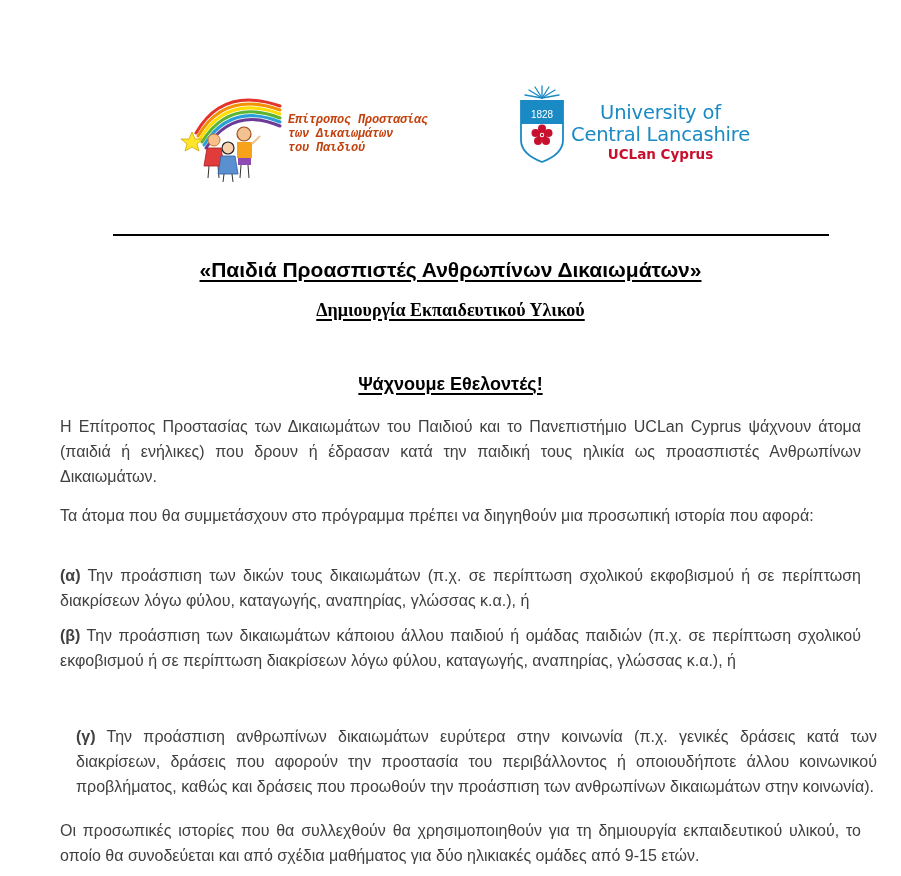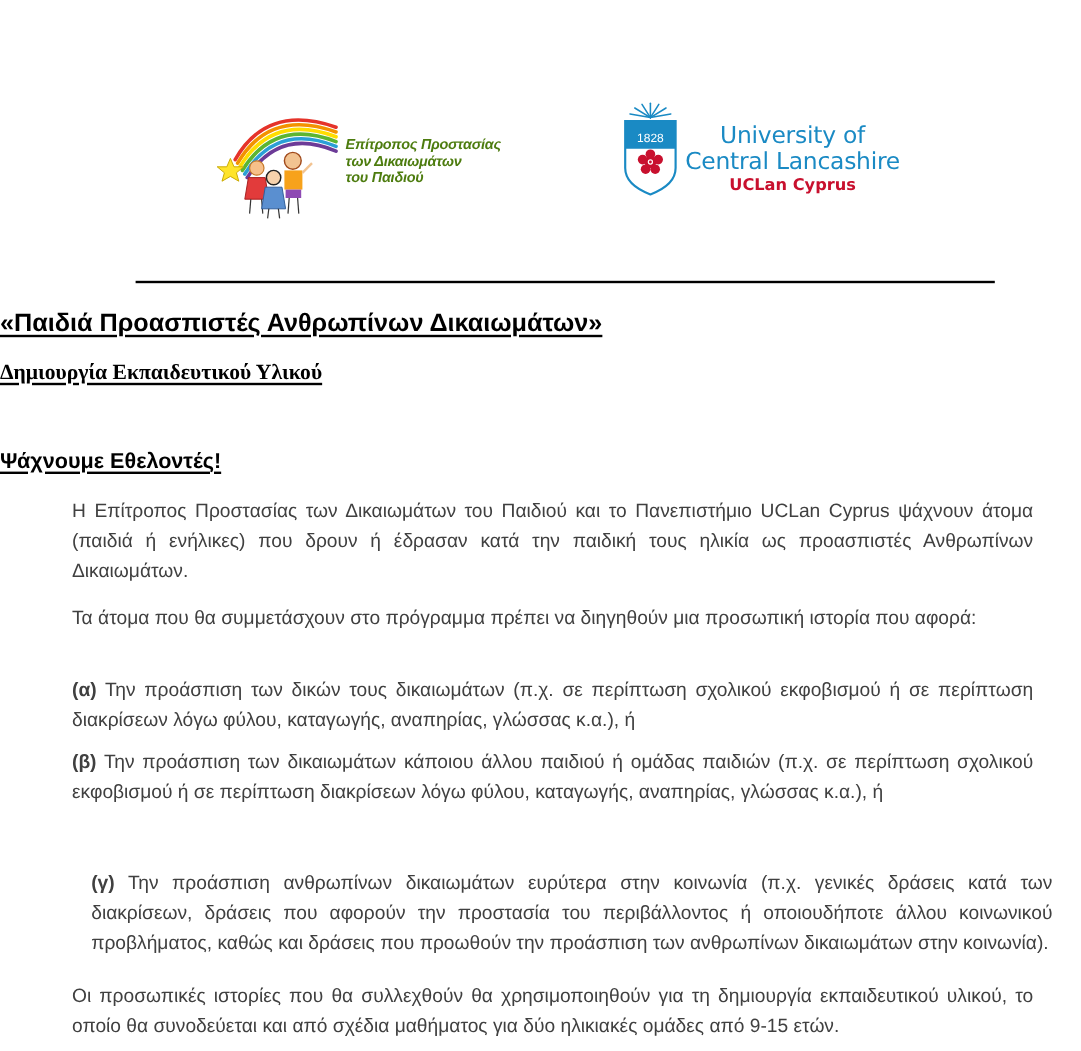--- a/index.html
+++ b/index.html
@@ -25,26 +25,26 @@
     }
     .logo-commissioner svg.art {
       position: absolute;
       left: 0;
       top: 0;
     }
     .commissioner-text {
       position: absolute;
       left: 110px;
       top: 25px;
-      font-family: Liberation Sans, sans-serif;
+      font-family: Liberation Mono, monospace;
       font-style: italic;
       font-weight: bold;
       font-size: 12px;
       line-height: 14px;
-      color: #4d7c0f;
+      color: #c2410c;
       letter-spacing: -0.2px;
     }
     .commissioner-text div { white-space: nowrap; }
 
     .logo-uclan {
       position: absolute;
       left: 517px;
       top: 84px;
       width: 250px;
       height: 85px;
@@ -82,20 +82,21 @@
       width: 716px;
       height: 2px;
       background: #000;
     }
 
     
     .heading {
       position: absolute;
       left: 0;
       width: 901px;
+      text-align: center;
       font-weight: bold;
       text-decoration: underline;
       text-decoration-thickness: 2px;
       text-underline-offset: 3px;
       white-space: nowrap;
     }
     .title-main { top: 258px; font-size: 21px; }
     .title-sub  { top: 300px; font-size: 18px; font-family: Liberation Serif, serif; }
     .title-call { top: 374px; font-size: 18px; }
 

